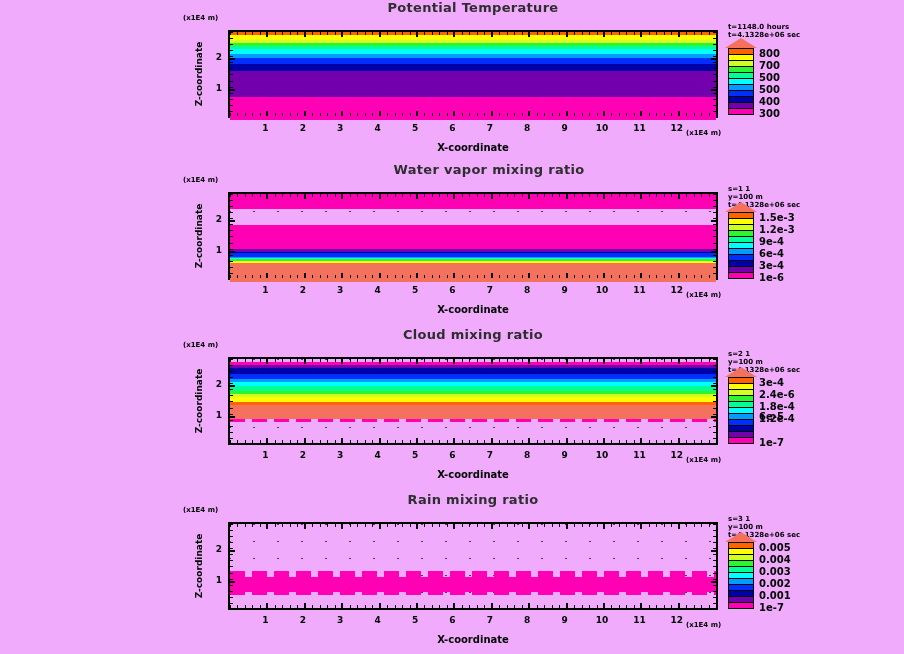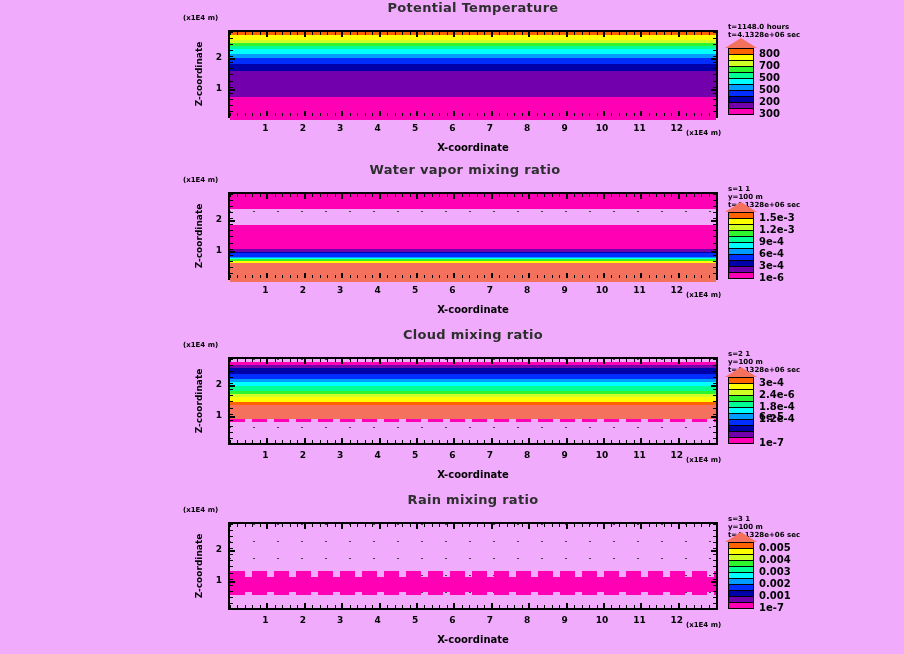--- a/index.html
+++ b/index.html
@@ -100,41 +100,41 @@
           <div class="cell" style="background: rgb(0, 46, 255);"></div>
           <div class="cell" style="background: rgb(0, 0, 168);"></div>
           <div class="cell" style="background: rgb(115, 0, 173);"></div>
           <div class="cell" style="background: rgb(255, 0, 180);"></div>
         </div>
     <div class="tri" style="top: 15px; border-bottom-color: rgb(244, 113, 94);"></div>
         <div class="clabel" style="top: 27px;">800</div>
         <div class="clabel" style="top: 39px;">700</div>
         <div class="clabel" style="top: 51px;">500</div>
         <div class="clabel" style="top: 63px;">500</div>
-        <div class="clabel" style="top: 75px;">200</div>
+        <div class="clabel" style="top: 75px;">400</div>
         <div class="clabel" style="top: 87px;">300</div>
       </div>
   <div class="xtick" style="left: 255.405px; top: 123px;">1</div>
       <div class="xtick" style="left: 292.809px; top: 123px;">2</div>
       <div class="xtick" style="left: 330.214px; top: 123px;">3</div>
       <div class="xtick" style="left: 367.618px; top: 123px;">4</div>
       <div class="xtick" style="left: 405.023px; top: 123px;">5</div>
       <div class="xtick" style="left: 442.427px; top: 123px;">6</div>
       <div class="xtick" style="left: 479.832px; top: 123px;">7</div>
       <div class="xtick" style="left: 517.237px; top: 123px;">8</div>
       <div class="xtick" style="left: 554.641px; top: 123px;">9</div>
       <div class="xtick" style="left: 592.046px; top: 123px;">10</div>
       <div class="xtick" style="left: 629.45px; top: 123px;">11</div>
       <div class="xtick" style="left: 666.855px; top: 123px;">12</div>
       <div class="ytick" style="left: 202px; top: 82.6552px;">1</div>
       <div class="ytick" style="left: 202px; top: 52.3103px;">2</div>
     </section>
 
   <section class="panel">
-    <h2 class="title" style="left: 220px; width: 490px; top: 162px;">Water vapor mixing ratio</h2>
+    <h2 class="title" style="left: 244px; width: 490px; top: 162px;">Water vapor mixing ratio</h2>
     <div class="yunit" style="left: 183px; top: 176px;">(x1E4 m)</div>
     <div class="ylabel" style="left: 199px; top: 236px;">Z-coordinate</div>
     <div class="plot" style="left: 228px; top: 192px; width: 490px; height: 88px;">
         <div class="band" style="top: 0px; height: 14.869px; background: rgb(255, 0, 180);"></div>
         <div class="band" style="top: 30.9517px; height: 23.9724px; background: rgb(255, 0, 180);"></div>
         <div class="band" style="top: 54.9241px; height: 2.73103px; background: rgb(115, 0, 173);"></div>
         <div class="band" style="top: 57.6552px; height: 1.82069px; background: rgb(0, 0, 168);"></div>
         <div class="band" style="top: 59.4759px; height: 3.03448px; background: rgb(0, 46, 255);"></div>
         <div class="band" style="top: 62.5103px; height: 1.21379px; background: rgb(0, 156, 255);"></div>
         <div class="band" style="top: 63.7241px; height: 1.21379px; background: rgb(0, 255, 255);"></div>

